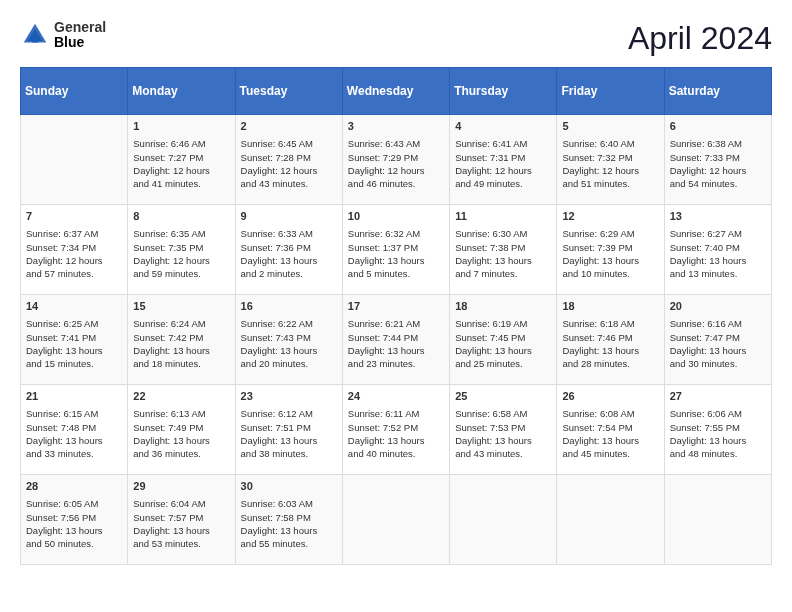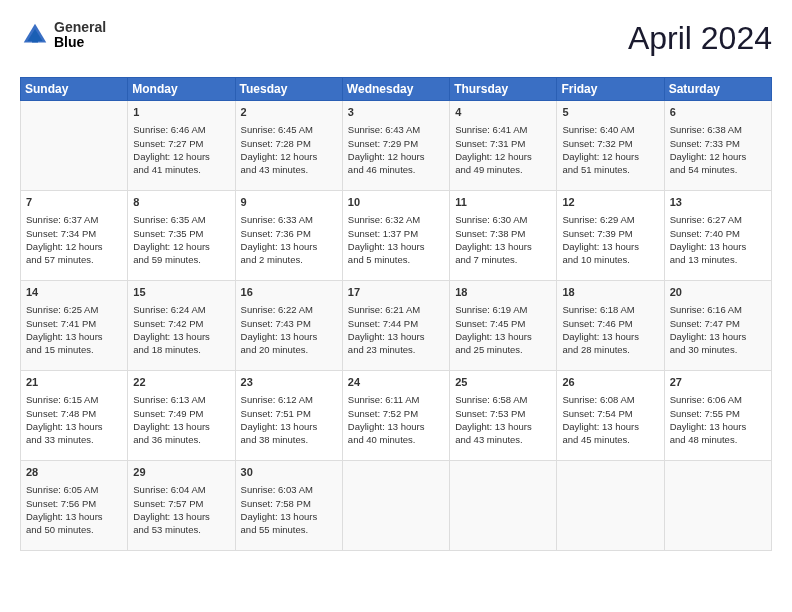--- a/index.html
+++ b/index.html
@@ -7,21 +7,21 @@
       font-family: Arial, sans-serif;
       background: #fff;
       width: 792px;
       min-height: 612px;
       padding: 20px;
     }
     .header-area {
       display: flex;
       justify-content: space-between;
       align-items: flex-start;
-      margin-bottom: 20px;
+      margin-bottom: 10px;
     }
     .logo {
       display: flex;
       align-items: center;
       gap: 4px;
     }
     .logo-text {
       display: flex;
       flex-direction: column;
       line-height: 1.1;
@@ -53,21 +53,21 @@
       color: #333;
     }
     table {
       width: 100%;
       border-collapse: collapse;
       font-size: 10px;
     }
     thead tr th {
       background-color: #3a6fc4;
       color: white;
-      padding: 4px 4px;
+      padding: 16px 4px;
       text-align: left;
       font-size: 12px;
       border: 1px solid #2a5fb4;
     }
     tbody tr {
       border-bottom: 1px solid #ccc;
     }
     tbody tr:nth-child(odd) {
       background-color: #f9f9f9;
     }

